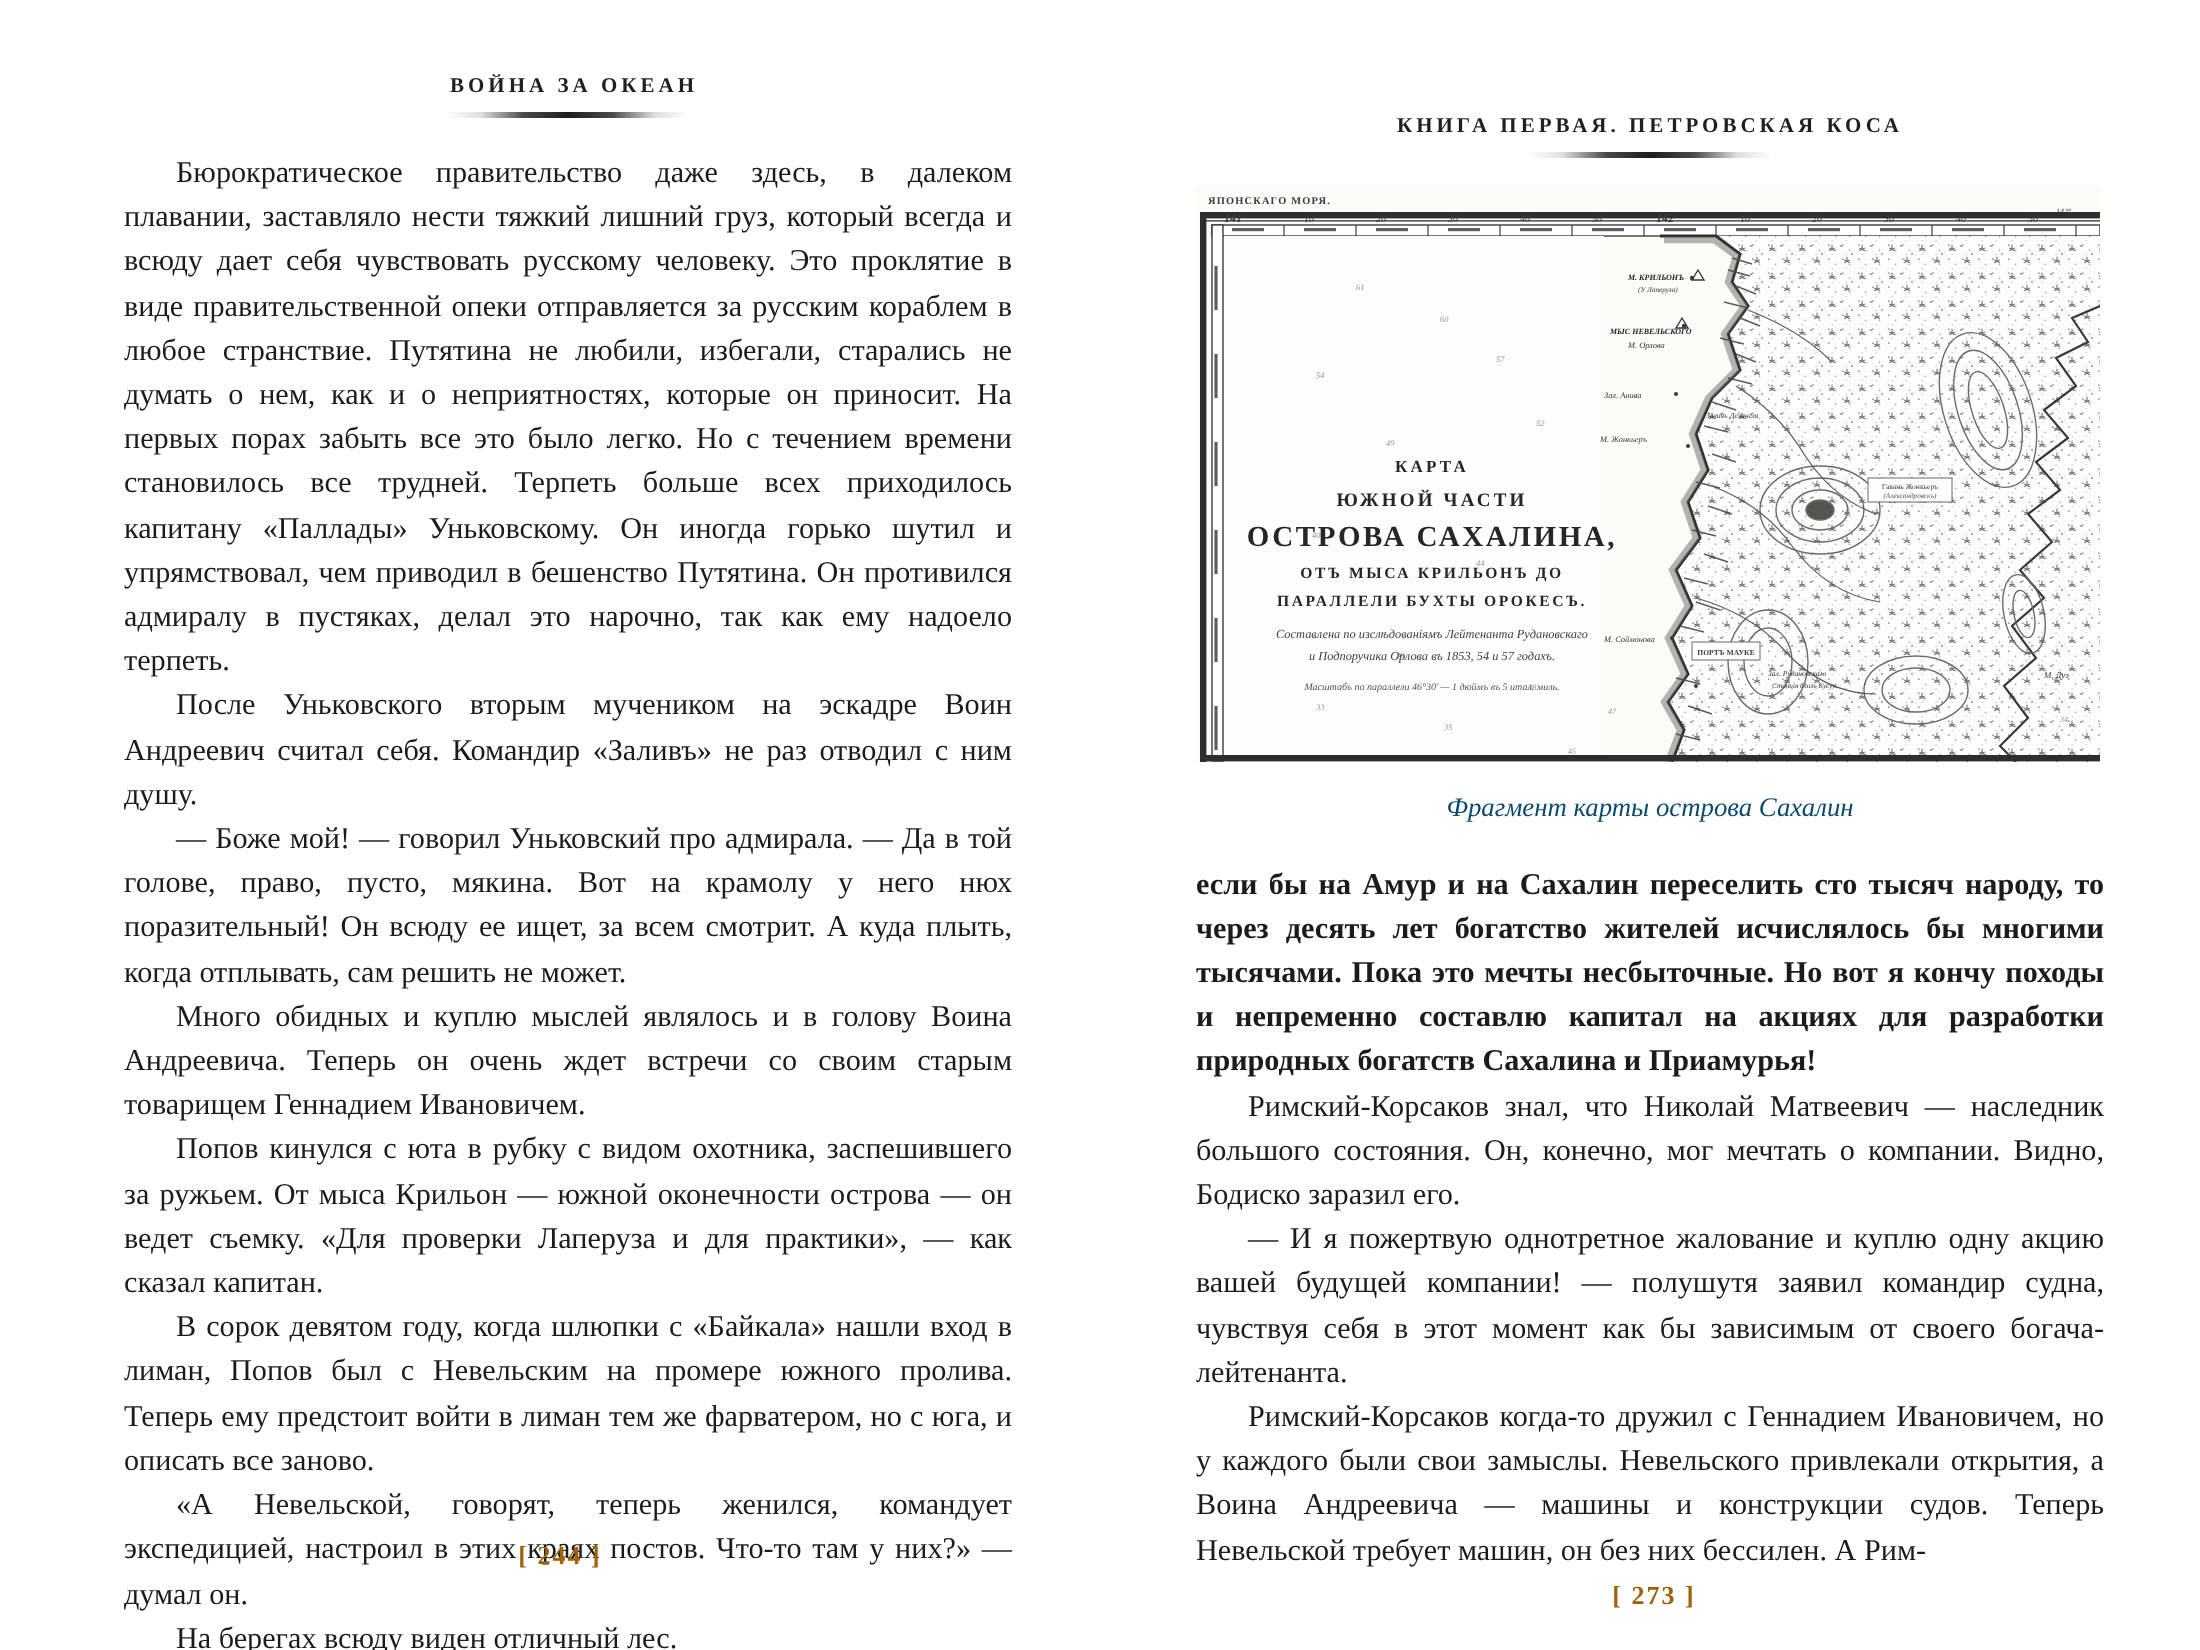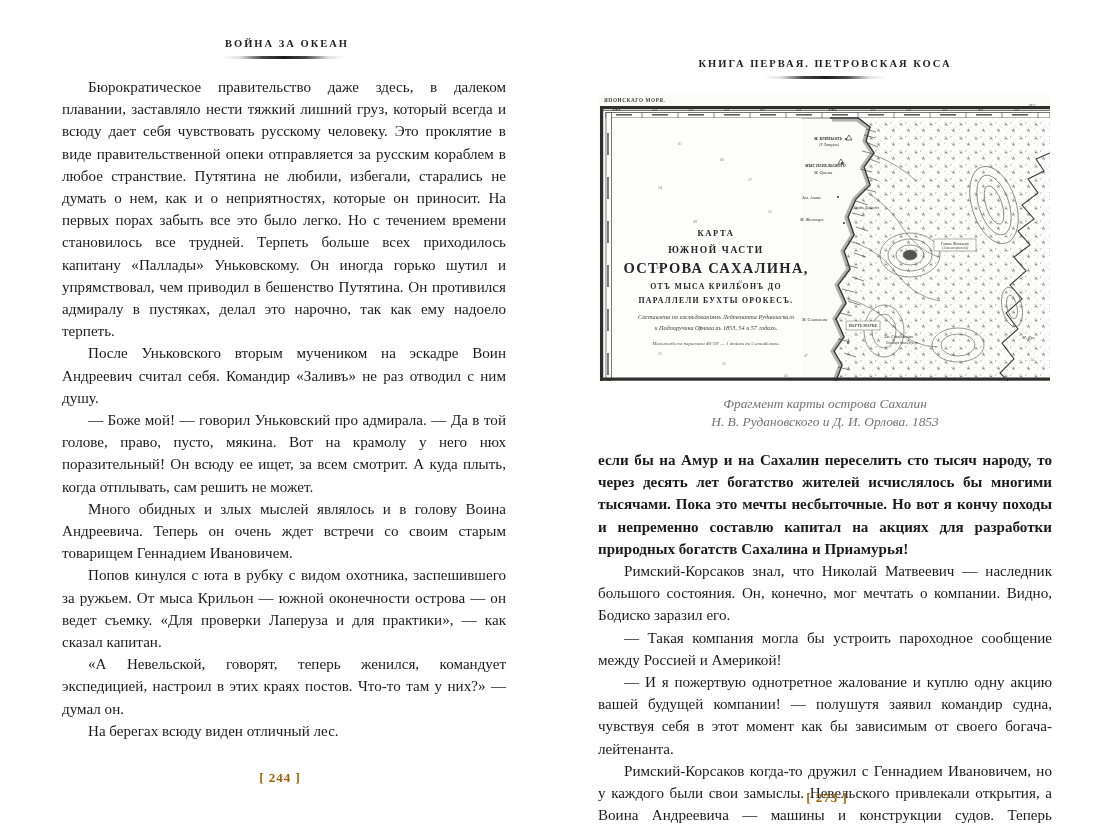--- a/index.html
+++ b/index.html
@@ -99,42 +99,43 @@
     overflow: hidden;
   }
   .map-svg { display: block; width: 100%; height: 100%; }
 
   .fig-caption {
     margin-top: 14px;
     text-align: center;
     font-style: italic;
     font-size: 13.4px;
     line-height: 17.5px;
-    color: #737373;
+    color: #0c4a6e;
   }
   .fig-caption div { white-space: nowrap; }
 
   .right-body { margin-top: 19px; }
 </style>
 </head>
 <body>
 
 <div class="spread">
 
   <div class="page page-left">
 
     <div class="running-head">ВОЙНА ЗА ОКЕАН</div>
     <div class="head-rule"></div>
 
     <div class="body-text">
       <p>Бюрократическое правительство даже здесь, в далеком плавании, заставляло нести тяжкий лишний груз, который всегда и всюду дает себя чувствовать русскому человеку. Это проклятие в виде правительственной опеки отправляется за русским кораблем в любое странствие. Путятина не любили, избегали, старались не думать о нем, как и о неприятностях, которые он приносит. На первых порах забыть все это было легко. Но с течением времени становилось все трудней. Терпеть больше всех приходилось капитану «Паллады» Уньковскому. Он иногда горько шутил и упрямствовал, чем приводил в бешенство Путятина. Он противился адмиралу в пустяках, делал это нарочно, так как ему надоело терпеть.</p>
       <p>После Уньковского вторым мучеником на эскадре Воин Андреевич считал себя. Командир «Заливъ» не раз отводил с ним душу.</p>
       <p>— Боже мой! — говорил Уньковский про адмирала. — Да в той голове, право, пусто, мякина. Вот на крамолу у него нюх поразительный! Он всюду ее ищет, за всем смотрит. А куда плыть, когда отплывать, сам решить не может.</p>
-      <p>Много обидных и злых мыслей являлось и в голову Воина Андреевича. Теперь он очень ждет встречи со своим старым товарищем Геннадием Ивановичем.</p>
+      <p>Много обидных и куплю мыслей являлось и в голову Воина Андреевича. Теперь он очень ждет встречи со своим старым товарищем Геннадием Ивановичем.</p>
       <p>Попов кинулся с юта в рубку с видом охотника, заспешившего за ружьем. От мыса Крильон — южной оконечности острова — он ведет съемку. «Для проверки Лаперуза и для практики», — как сказал капитан.</p>
+      <p>В сорок девятом году, когда шлюпки с «Байкала» нашли вход в лиман, Попов был с Невельским на промере южного пролива. Теперь ему предстоит войти в лиман тем же фарватером, но с юга, и описать все заново.</p>
       <p>«А Невельской, говорят, теперь женился, командует экспедицией, настроил в этих краях постов. Что-то там у них?» — думал он.</p>
       <p>На берегах всюду виден отличный лес.</p>
 
     </div>
 
     <div class="folio">[ 244 ]</div>
   </div>
 
   <div class="page page-right">
 
@@ -370,28 +371,26 @@
               <text x="432" y="268">34</text>
             </g>
 
             <rect x="2" y="284.5" width="450" height="3.2" fill="#2e2e2c"></rect>
           </g>
         </svg>
       </div>
 
       <div class="fig-caption">
         <div>Фрагмент карты острова Сахалин</div>
-        <div>Н. В. Рудановского и Д. И. Орлова. 1853</div>
       </div>
     </div>
 
     <div class="body-text right-body">
       <p class="cont">если бы на Амур и на Сахалин переселить сто тысяч народу, то через десять лет богатство жителей исчислялось бы многими тысячами. Пока это мечты несбыточные. Но вот я кончу походы и непременно составлю капитал на акциях для разработки природных богатств Сахалина и Приамурья!</p>
       <p>Римский-Корсаков знал, что Николай Матвеевич — наследник большого состояния. Он, конечно, мог мечтать о компании. Видно, Бодиско заразил его.</p>
-      <p>— Такая компания могла бы устроить пароходное сообщение между Россией и Америкой!</p>
       <p>— И я пожертвую однотретное жалование и куплю одну акцию вашей будущей компании! — полушутя заявил командир судна, чувствуя себя в этот момент как бы зависимым от своего богача-лейтенанта.</p>
       <p>Римский-Корсаков когда-то дружил с Геннадием Ивановичем, но у каждого были свои замыслы. Невельского привлекали открытия, а Воина Андреевича — машины и конструкции судов. Теперь Невельской требует машин, он без них бессилен. А Рим-</p>
     </div>
 
     <div class="folio">[ 273 ]</div>
   </div>
 
 </div>
 
 </body></html>

